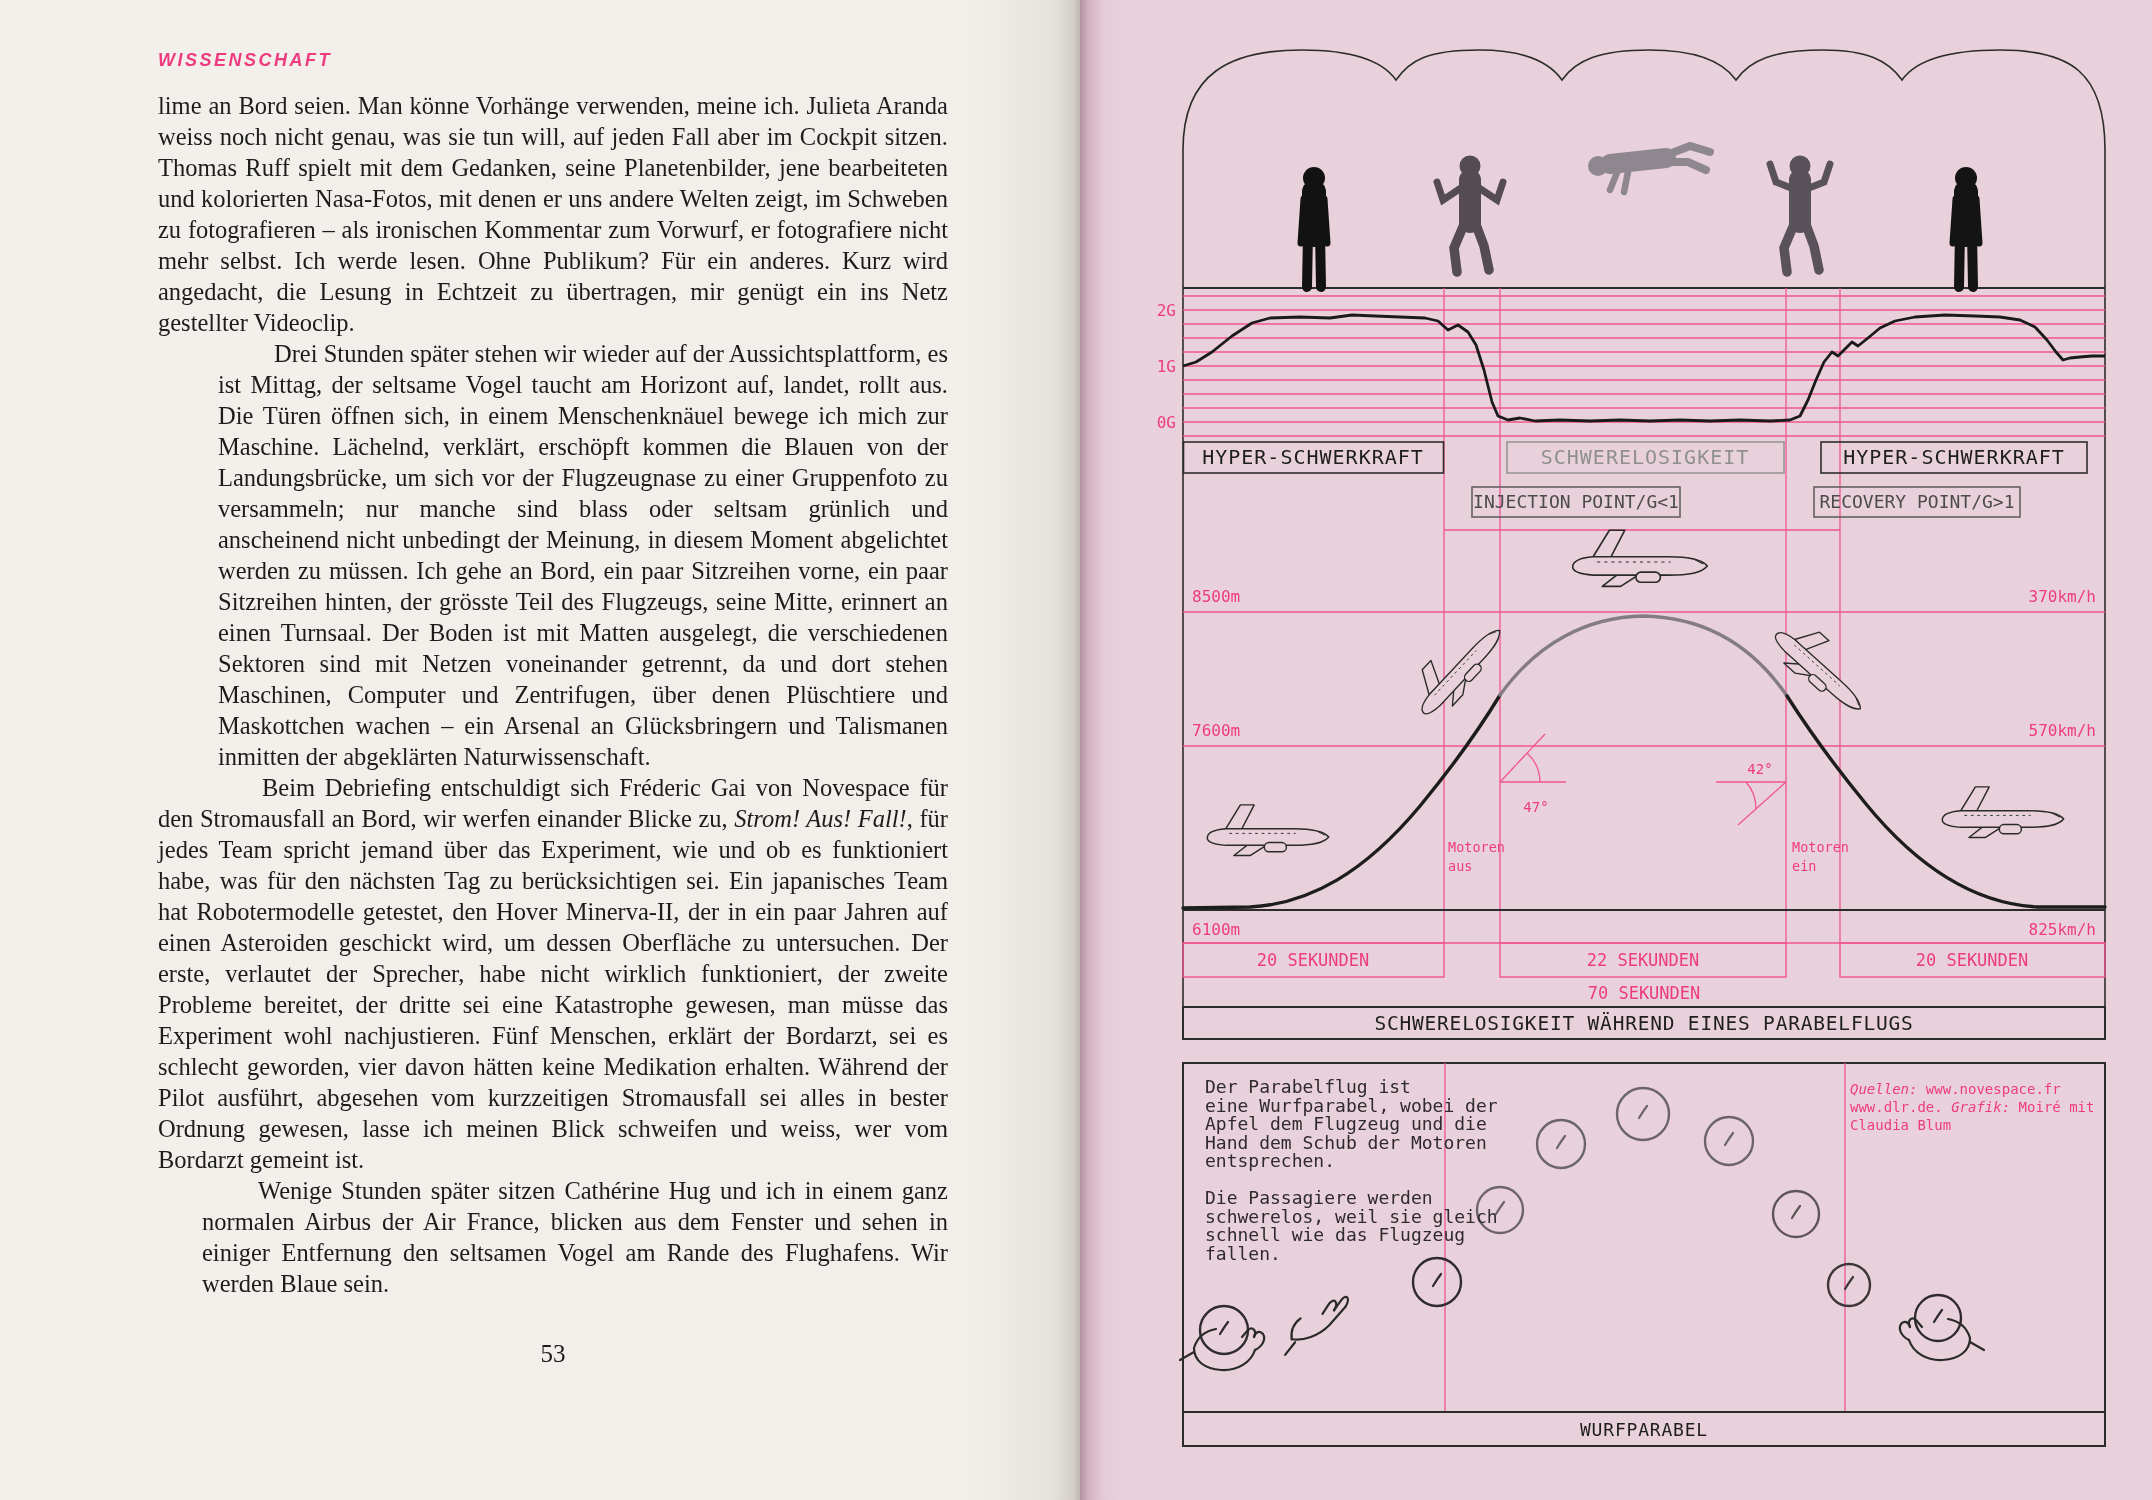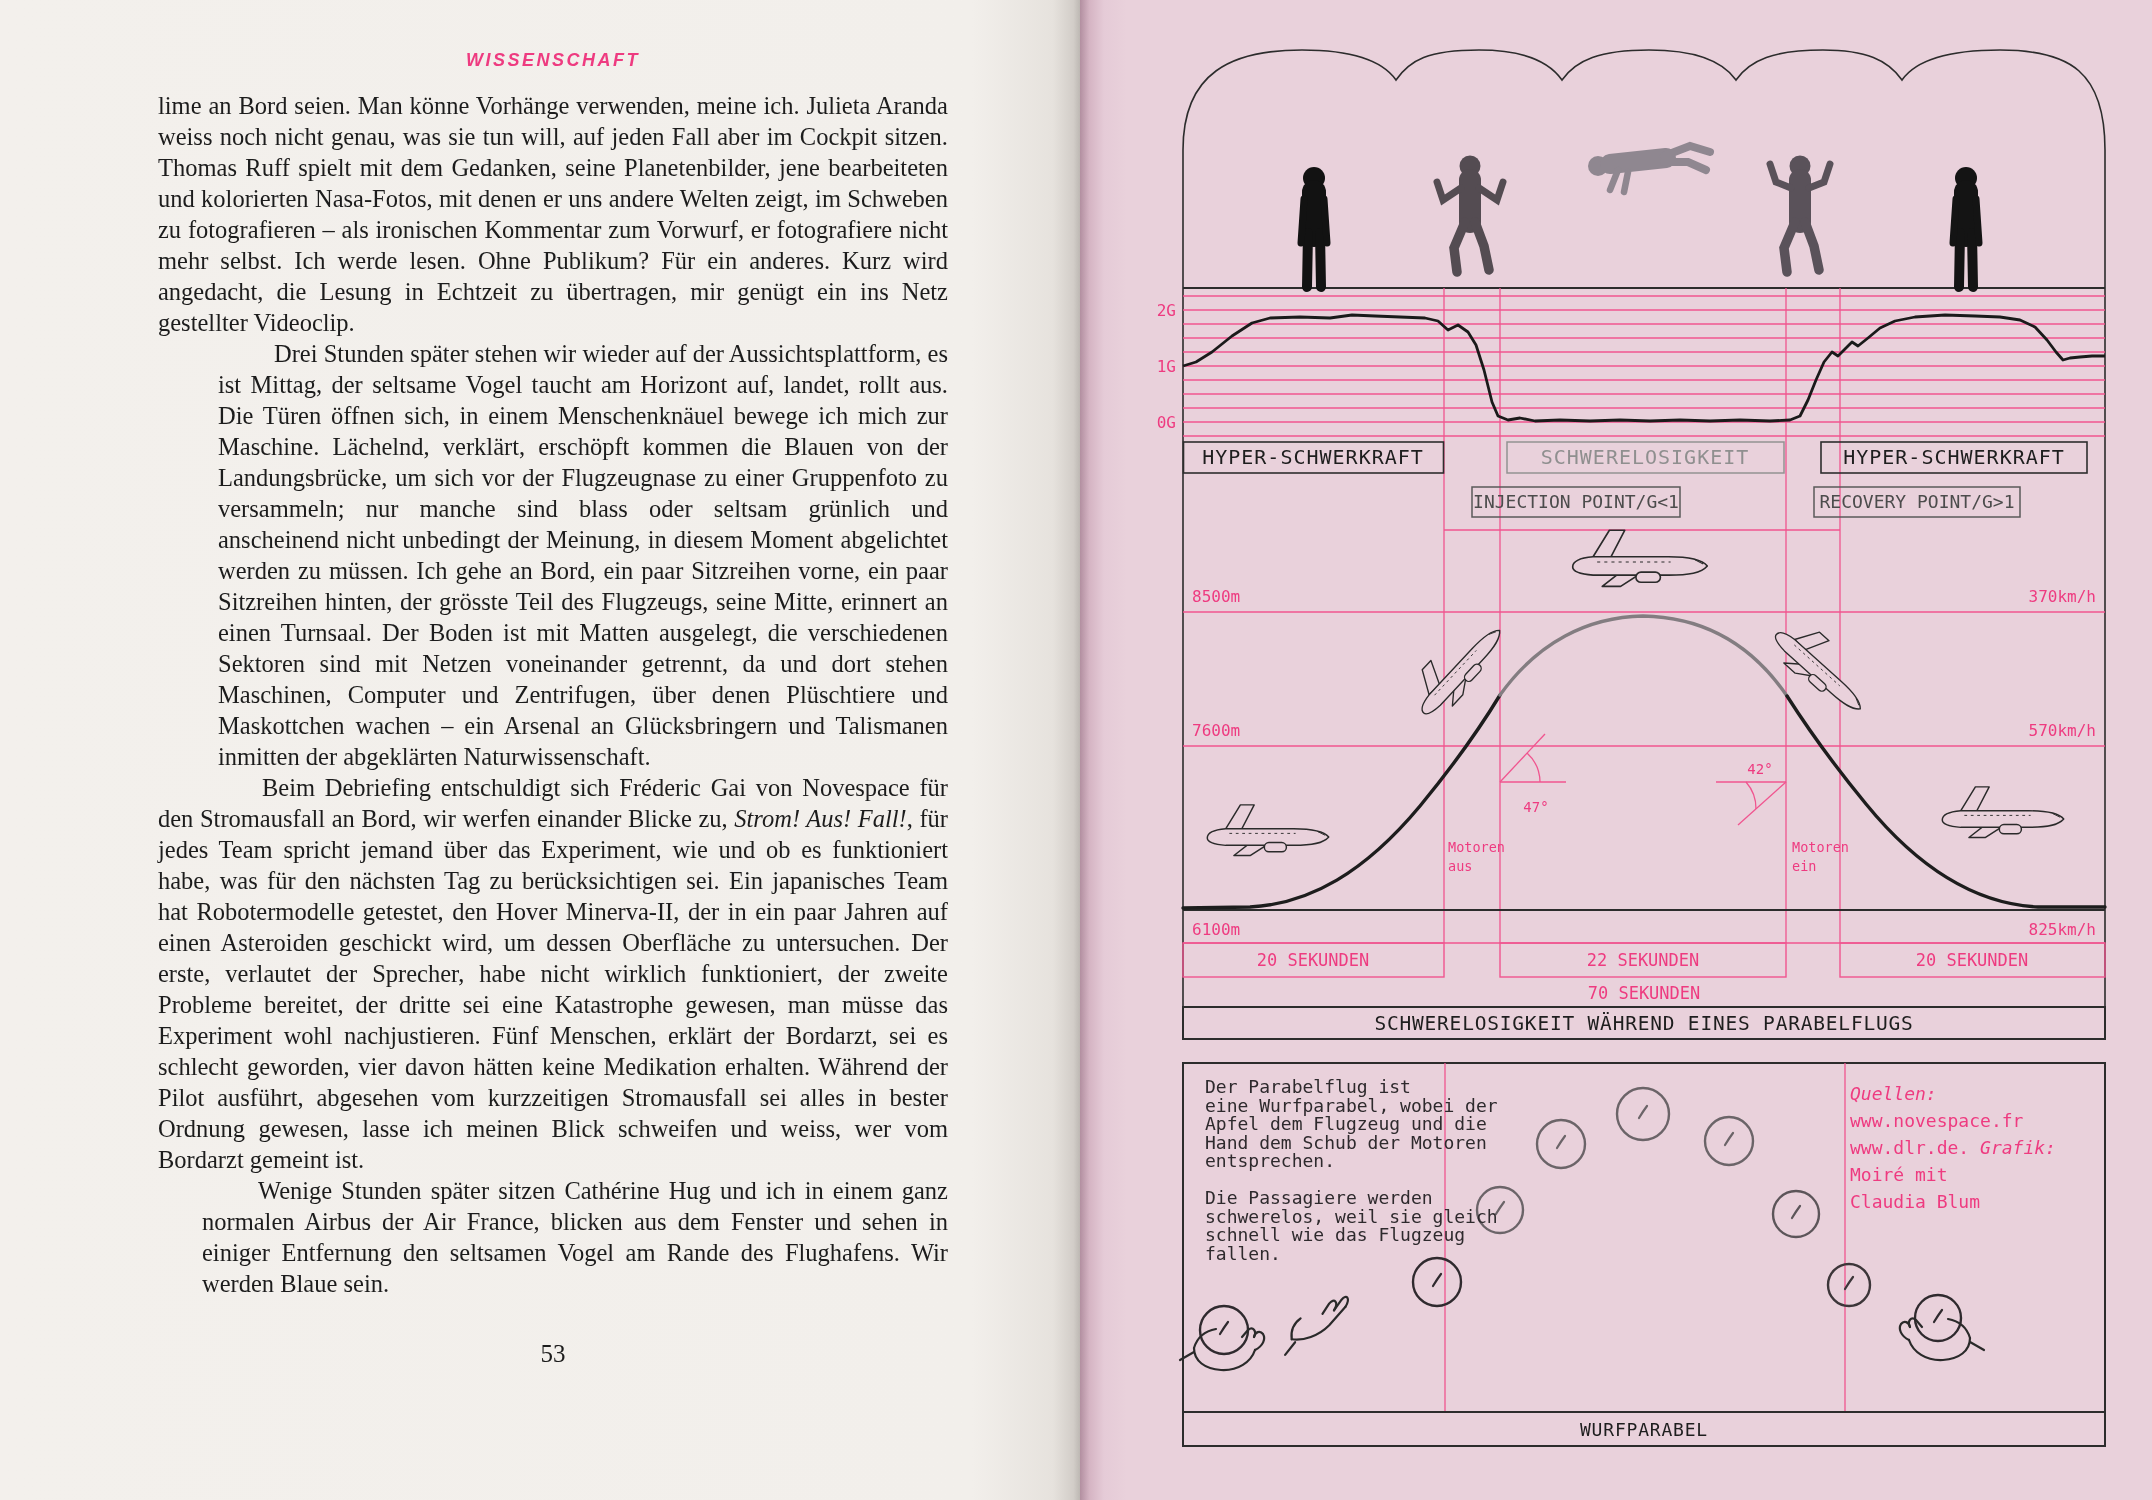--- a/index.html
+++ b/index.html
@@ -1,41 +1,41 @@
 <!DOCTYPE html>
 <html><head>
 <meta charset="utf-8">
 <style>
   html,body{margin:0;padding:0;}
   body{width:2152px;height:1500px;position:relative;overflow:hidden;background:#f2efeb;
        font-family:"Liberation Serif", serif;}
   
   .page-left{position:absolute;left:0;top:0;width:1080px;height:1500px;
     background:linear-gradient(90deg,#f3f0ec 0%,#f2efeb 90%,#e6e2dd 97.5%,#d2cdc8 99.4%,#bdb8b3 100%);}
-  .kicker{position:absolute;left:158px;top:50px;width:790px;text-align:center;
+  .kicker{position:absolute;left:158px;top:50px;width:790px;
     font-family:"Liberation Sans", sans-serif;font-weight:bold;font-style:italic;
     font-size:18px;letter-spacing:2.5px;color:#ee3b80;}
   .body-text{position:absolute;left:158px;top:90px;width:790px;
     font-size:24.5px;line-height:31px;color:#1c1c1c;text-align:justify;}
   .body-text p{margin:0;}
   .body-text p:nth-child(2){margin-left:60px;text-indent:56px;}
   .body-text p:nth-child(3){text-indent:104px;font-family:Liberation Serif, serif;}
   .body-text p:nth-child(4){margin-left:44px;text-indent:56px;}
   .it{font-style:italic;}
   .folio{position:absolute;left:158px;top:1340px;width:790px;text-align:center;
     font-size:25px;color:#1c1c1c;}
   
   .page-right{position:absolute;left:1080px;top:0;width:1292px;height:1500px;
     background:linear-gradient(90deg,#b28fa0 0%,#d5b4c3 0.7%,#e5cbd7 1.8%,#e9d1db 3.5%,#e9d1db 100%);padding-left:44px;}
   .diagram-svg{position:absolute;left:0;top:0;}
   svg text{font-family:"DejaVu Sans Mono", monospace;}
   .mono-overlay{position:absolute;font-family:"DejaVu Sans Mono", monospace;white-space:pre-line;}
   .motor-label{font-size:13.5px;line-height:19px;color:#ee3b80;}
   .desc-text{font-size:18px;line-height:18.5px;color:#2e2a2d;}
-  .source-text{font-size:18px;line-height:27px;color:#ee3b80;width:250px;}
+  .source-text{font-size:14px;line-height:18px;color:#ee3b80;width:250px;}
   
   .ln-pink{stroke:#f0558f;stroke-width:1.3;fill:none;}
   .ln-pink2{stroke:#f0558f;stroke-width:1.4;fill:none;}
   .ln-dark{stroke:#2c2c2c;fill:none;}
   .g-curve{stroke:#1a1a1a;stroke-width:2.8;fill:none;stroke-linejoin:round;}
   .fpath-b{stroke:#1d1d1d;stroke-width:3.4;fill:none;stroke-linecap:round;}
   .fpath-g{stroke:#837d81;stroke-width:3.4;fill:none;stroke-linecap:round;}
   .box-dark{stroke:#2d2d2d;stroke-width:1.6;fill:none;}
   .box-gray{stroke:#929292;stroke-width:1.5;fill:none;}
   .box-mid{stroke:#5a5a5a;stroke-width:1.5;fill:none;}

